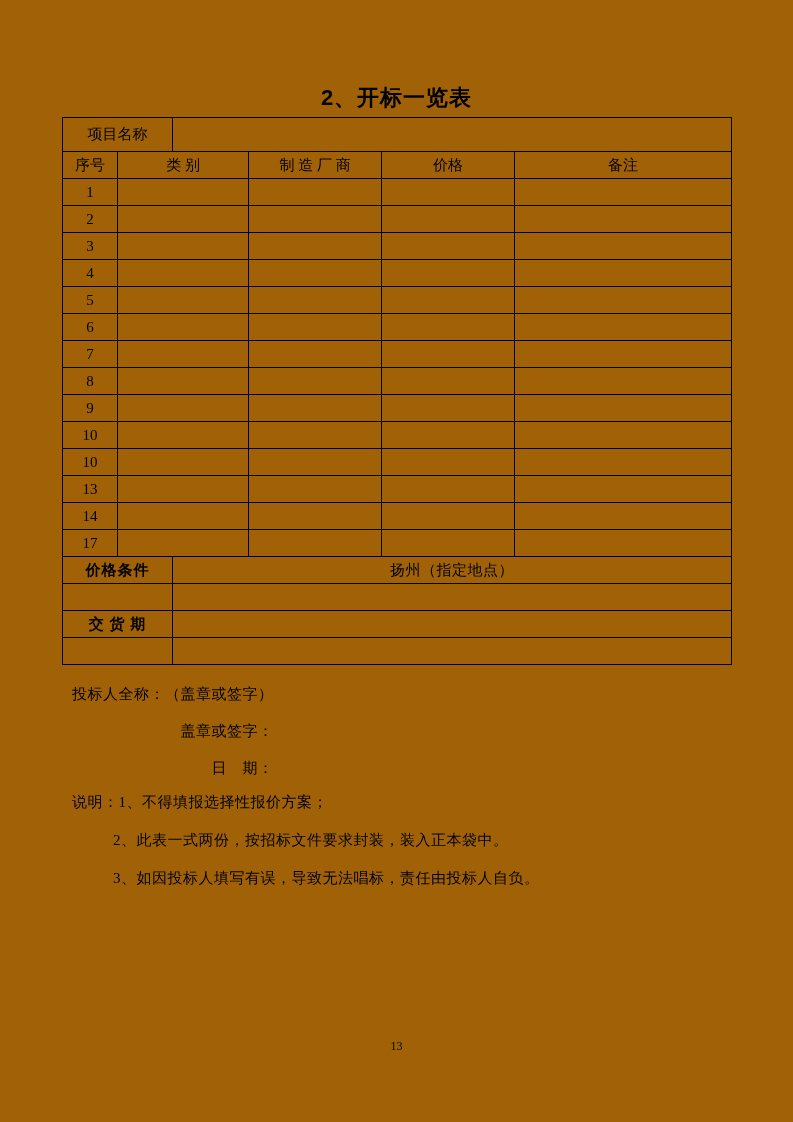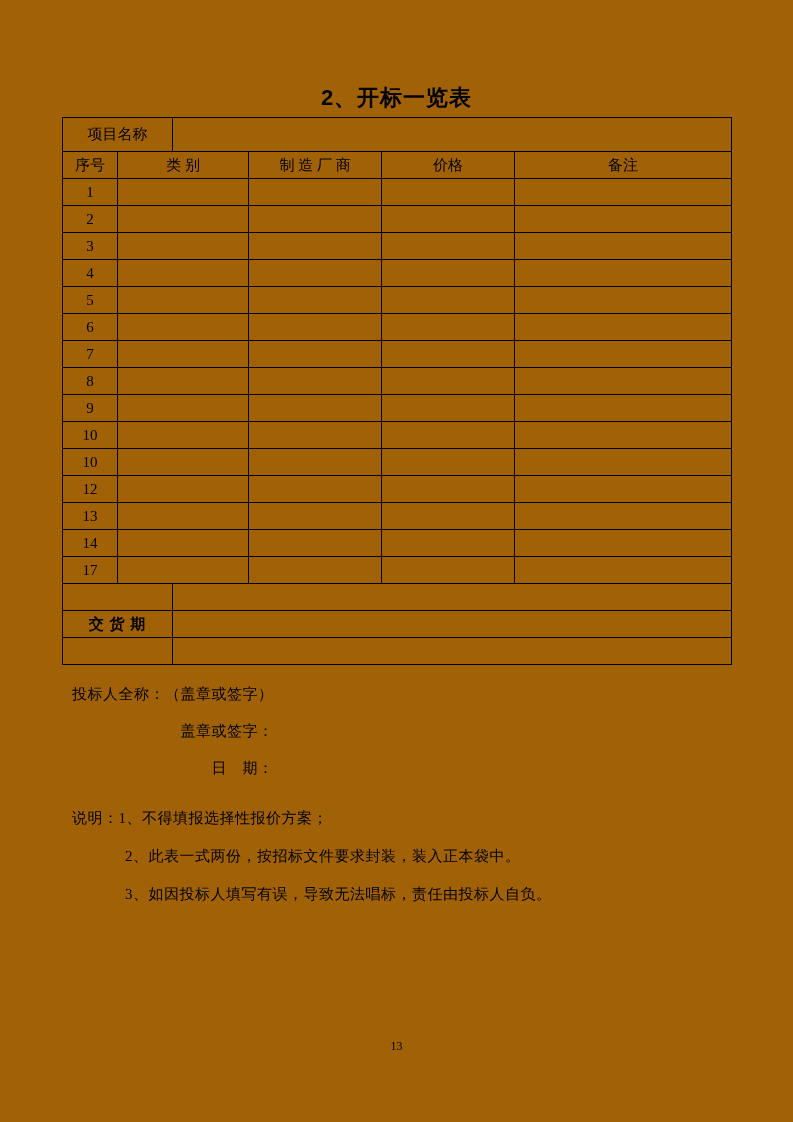--- a/index.html
+++ b/index.html
@@ -21,22 +21,22 @@
     border:1px solid #000;height:26px;padding:0 2px;
     font-size:15px;text-align:center;vertical-align:middle;overflow:hidden;
   }
   tr.project-row td{height:33px;text-align:center;}
   td.label-cell{font-weight:bold;letter-spacing:1px;}
   td.value-left{text-align:left;padding-left:10px;font-size:14px;letter-spacing:0.5px;}
   td.c-no{font-size:14px;}
   .sig-block{position:absolute;left:72px;top:686px;font-size:15px;text-align:right;}
   .sig-line{margin:0 0 21px 0;line-height:16px;letter-spacing:0.5px;}
   .notes-block{position:absolute;left:72px;top:794px;font-size:15px;}
-  .note-first{margin:16px 0 22px 0;line-height:16px;letter-spacing:0.5px;}
-  .note-item{margin:0 0 22px 53px;line-height:16px;letter-spacing:0.5px;}
+  .note-first{margin:0 0 22px 0;line-height:16px;letter-spacing:0.5px;}
+  .note-item{margin:0 0 22px 41px;line-height:16px;letter-spacing:0.5px;}
   .page-number{
     position:absolute;top:1039px;left:0;width:100%;text-align:center;
     font-size:12px;line-height:14px;
   }
 </style>
 </head>
 <body>
 
 <div class="page">
 
@@ -134,27 +134,20 @@
       <td></td>
     </tr>
         <tr>
       <td class="c-no">10</td>
       <td colspan="2"></td>
       <td></td>
       <td></td>
       <td></td>
     </tr>
         <tr>
-      <td class="c-no">12</td>
-      <td colspan="2"></td>
-      <td></td>
-      <td></td>
-      <td></td>
-    </tr>
-        <tr>
       <td class="c-no">13</td>
       <td colspan="2"></td>
       <td></td>
       <td></td>
       <td></td>
     </tr>
         <tr>
       <td class="c-no">14</td>
       <td colspan="2"></td>
       <td></td>
@@ -163,20 +156,24 @@
     </tr>
         <tr>
       <td class="c-no">17</td>
       <td colspan="2"></td>
       <td></td>
       <td></td>
       <td></td>
     </tr>
       </tbody>
     <tbody>
+      <tr>
+        <td colspan="2" class="label-cell">价格条件</td>
+        <td colspan="4" class="value-left">扬州（指定地点）</td>
+      </tr>
       <tr>
         <td colspan="2"></td>
         <td colspan="4"></td>
       </tr>
       <tr>
         <td colspan="2" class="label-cell">交 货 期</td>
         <td colspan="4" class="value-left"></td>
       </tr>
       <tr>
         <td colspan="2"></td>

